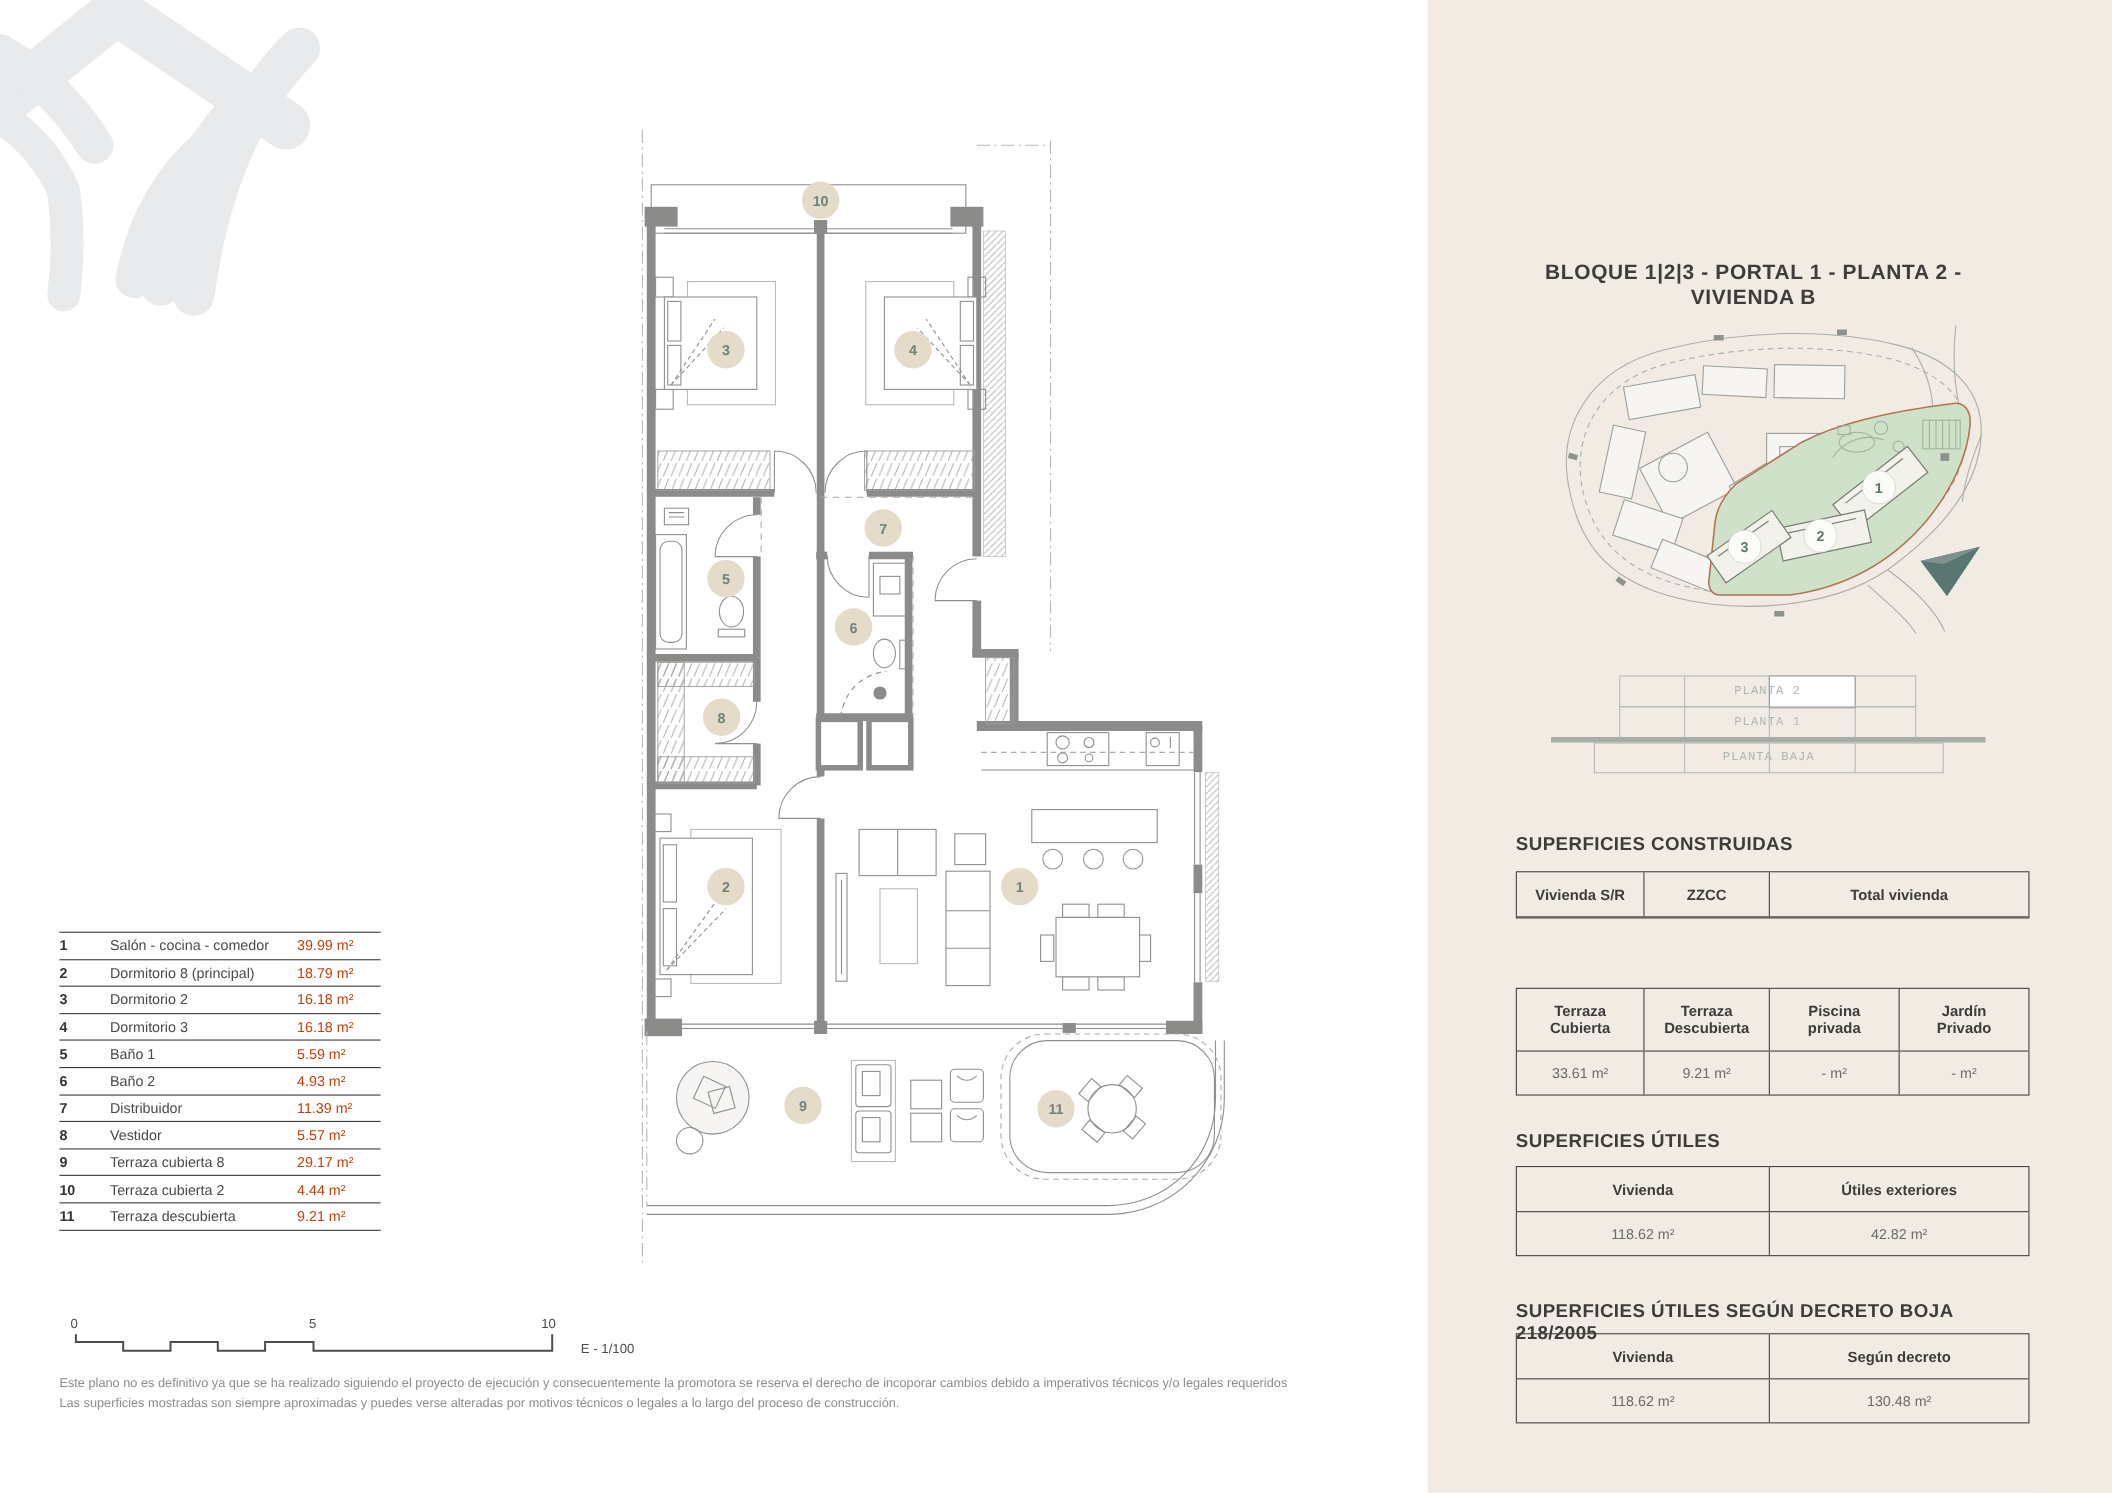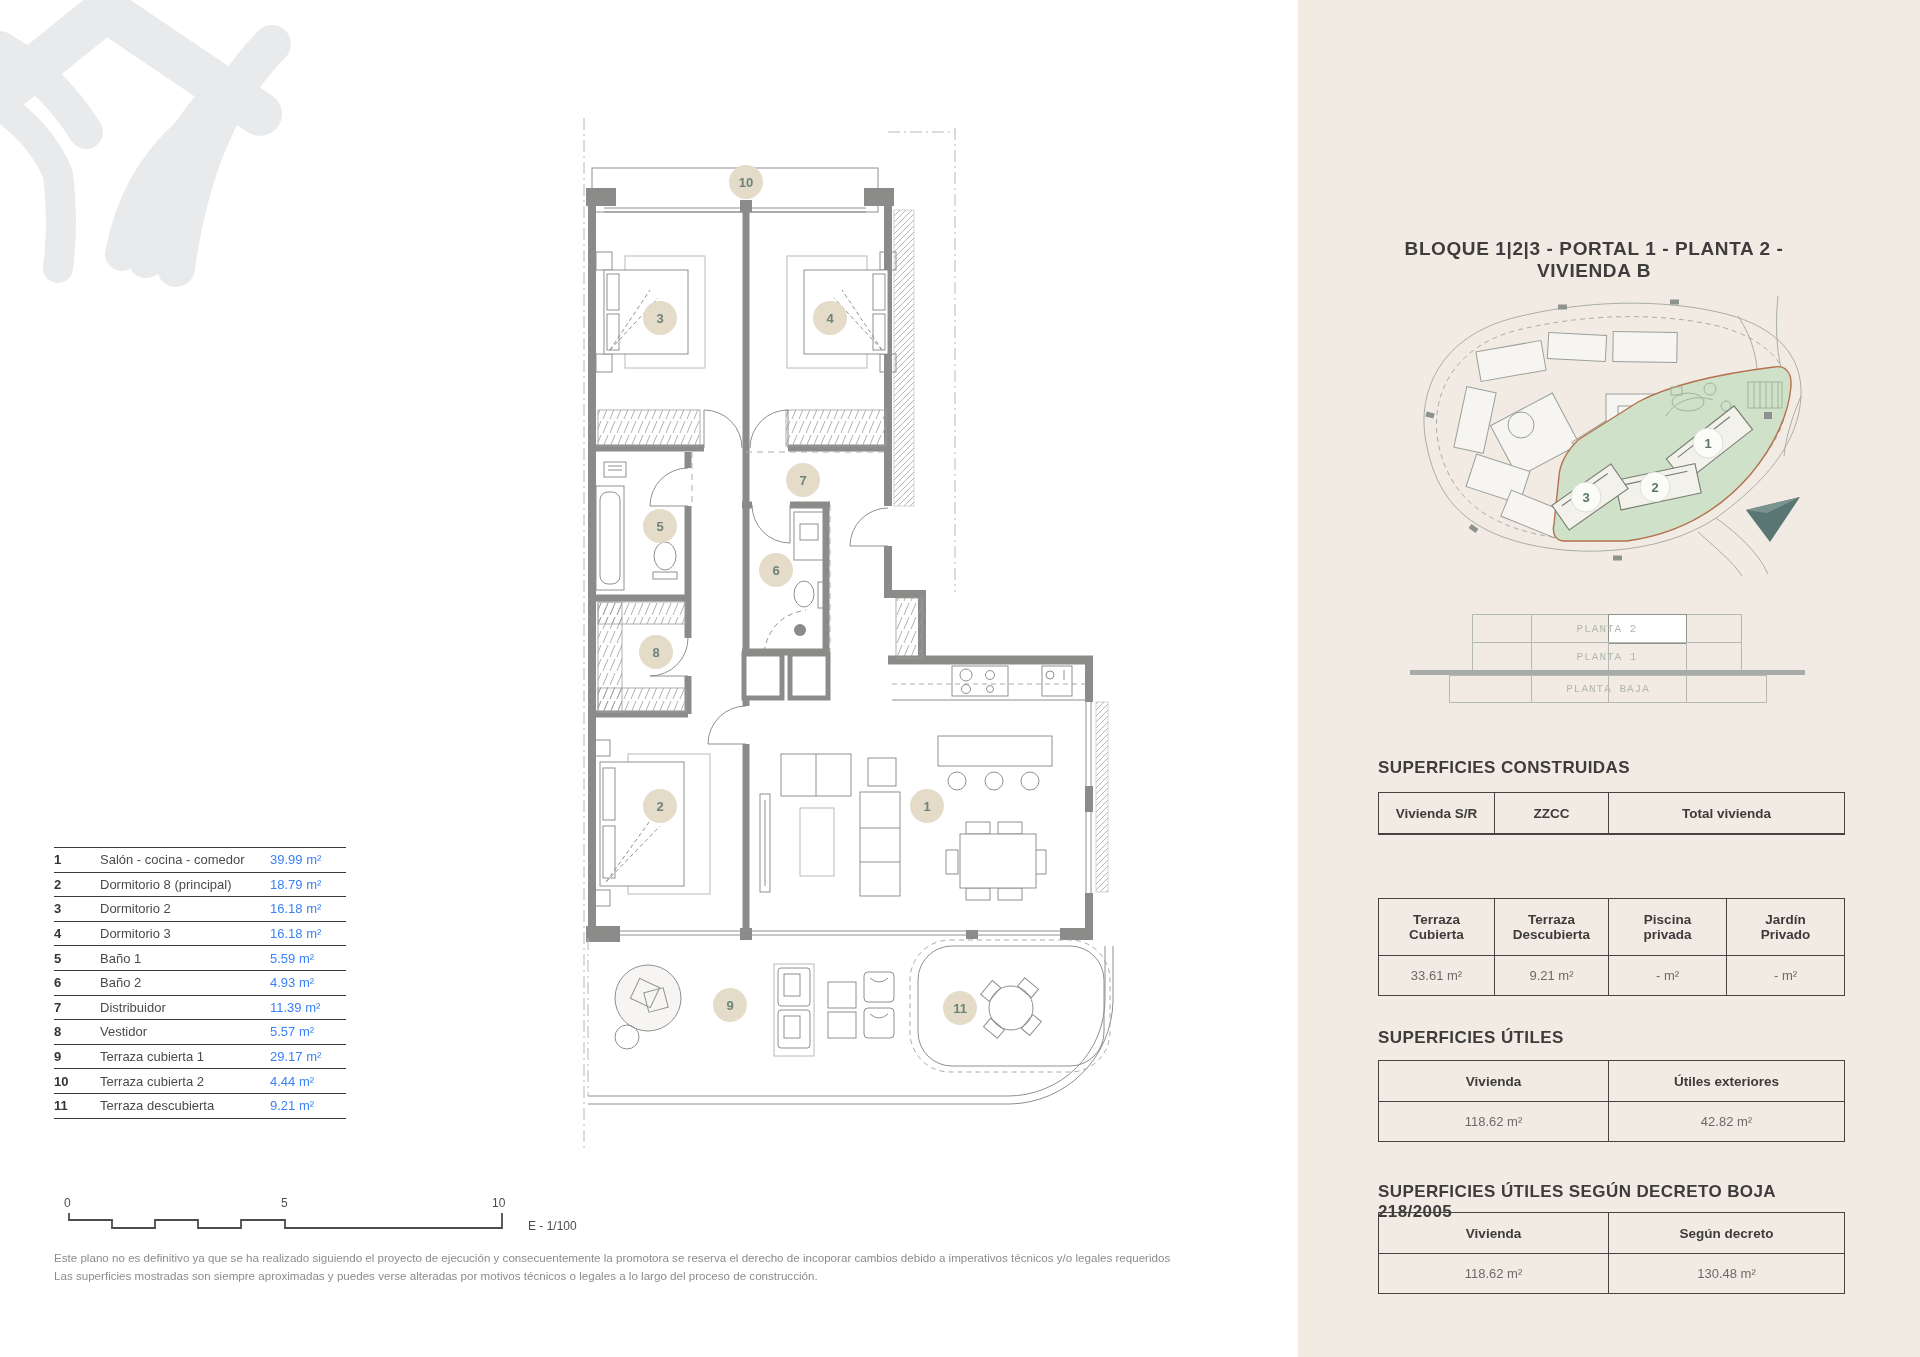--- a/index.html
+++ b/index.html
@@ -5,21 +5,21 @@
   html,body{margin:0;padding:0;}
   body{width:1920px;height:1357px;background:#ffffff;font-family:"Liberation Sans",sans-serif;position:relative;overflow:hidden;}
   .page{position:absolute;inset:0;}
   .right-panel{position:absolute;left:1298px;top:0;width:622px;height:1357px;background:#f1ebe4;}
   .plan-title{position:absolute;left:1378px;top:238px;width:432px;text-align:center;font-size:19px;font-weight:600;color:#3e3d3b;letter-spacing:.6px;}
   
   .legend{position:absolute;left:54px;top:847px;width:292px;border-top:1px solid #3a3a3a;}
   .legend-row{display:flex;align-items:center;height:23.6px;border-bottom:1px solid #3a3a3a;font-size:13px;color:#4a4a48;}
   .legend-row .num{width:46px;font-weight:bold;color:#343432;}
   .legend-row .nm{flex:1;}
-  .legend-row .ar{width:76px;color:#3b82f6;}
+  .legend-row .ar{width:76px;color:#c2410c;}
   
   .sec-head{position:absolute;left:1378px;width:470px;font-size:17px;font-weight:600;color:#3d3c3a;letter-spacing:.4px;}
   .rtable{position:absolute;left:1378px;width:467px;border:1.5px solid #454441;box-sizing:border-box;}
   .trow{display:flex;}
   .trow.thead{border-bottom:1.5px solid #454441;}
   .tcell{display:flex;align-items:center;justify-content:center;text-align:center;box-sizing:border-box;white-space:pre-line;}
   .tcell + .tcell{border-left:1.5px solid #454441;}
   .thead .tcell{font-size:13.5px;font-weight:bold;color:#3d3c3a;height:40px;}
   .thead.tall .tcell{height:56px;}
   .tvals .tcell{font-size:13px;color:#6c6b69;height:39px;}
@@ -350,21 +350,21 @@
         <span class="nm">Distribuidor</span>
         <span class="ar">11.39 m²</span>
       </div>
     <div class="legend-row">
         <span class="num">8</span>
         <span class="nm">Vestidor</span>
         <span class="ar">5.57 m²</span>
       </div>
     <div class="legend-row">
         <span class="num">9</span>
-        <span class="nm">Terraza cubierta 1</span>
+        <span class="nm">Terraza cubierta 8</span>
         <span class="ar">29.17 m²</span>
       </div>
     <div class="legend-row">
         <span class="num">10</span>
         <span class="nm">Terraza cubierta 2</span>
         <span class="ar">4.44 m²</span>
       </div>
     <div class="legend-row">
         <span class="num">11</span>
         <span class="nm">Terraza descubierta</span>

